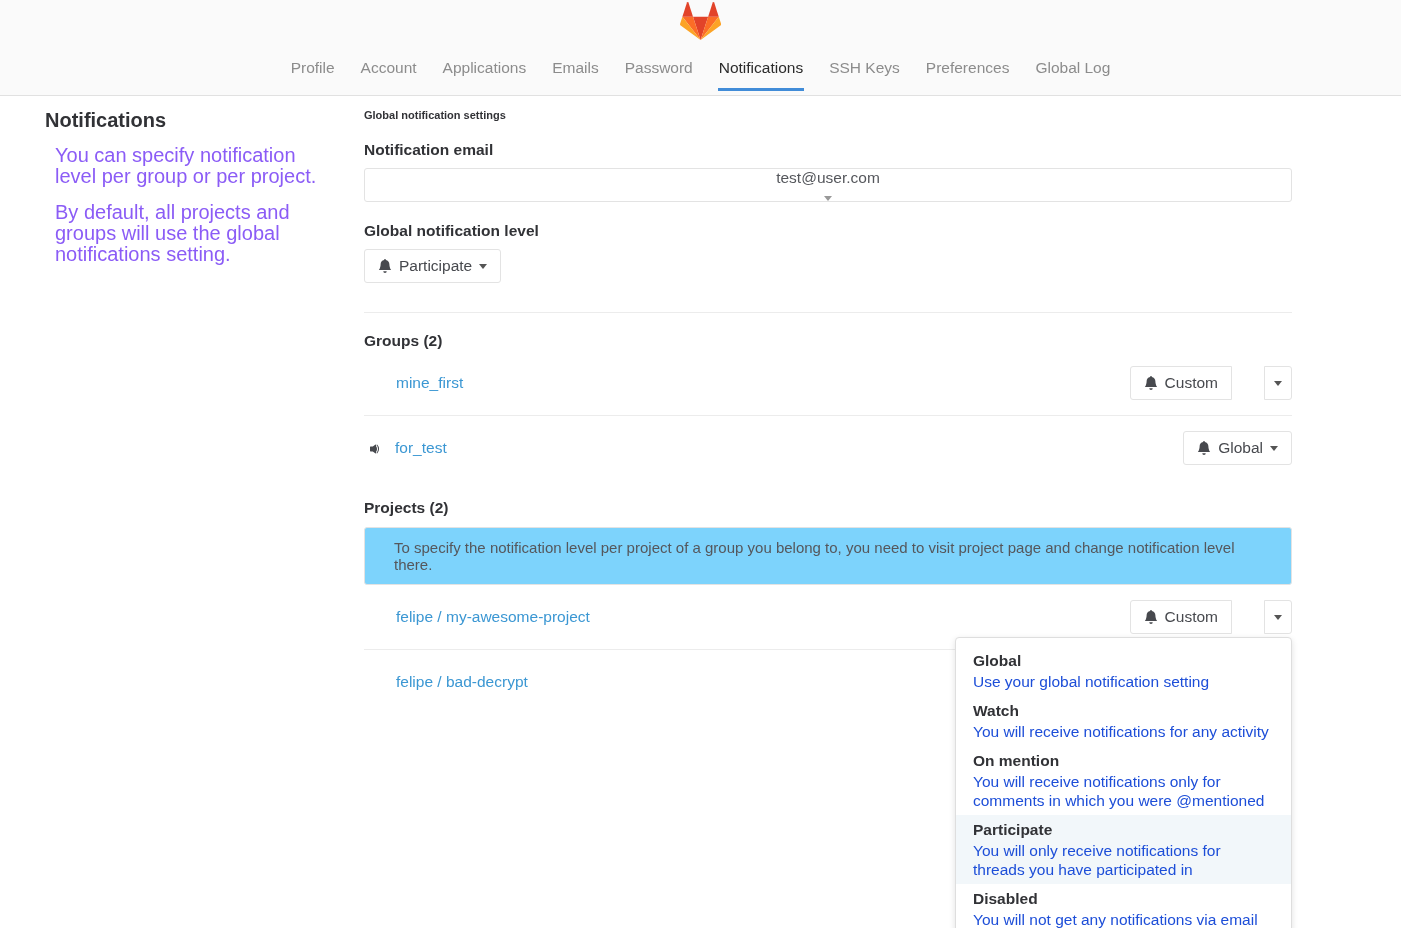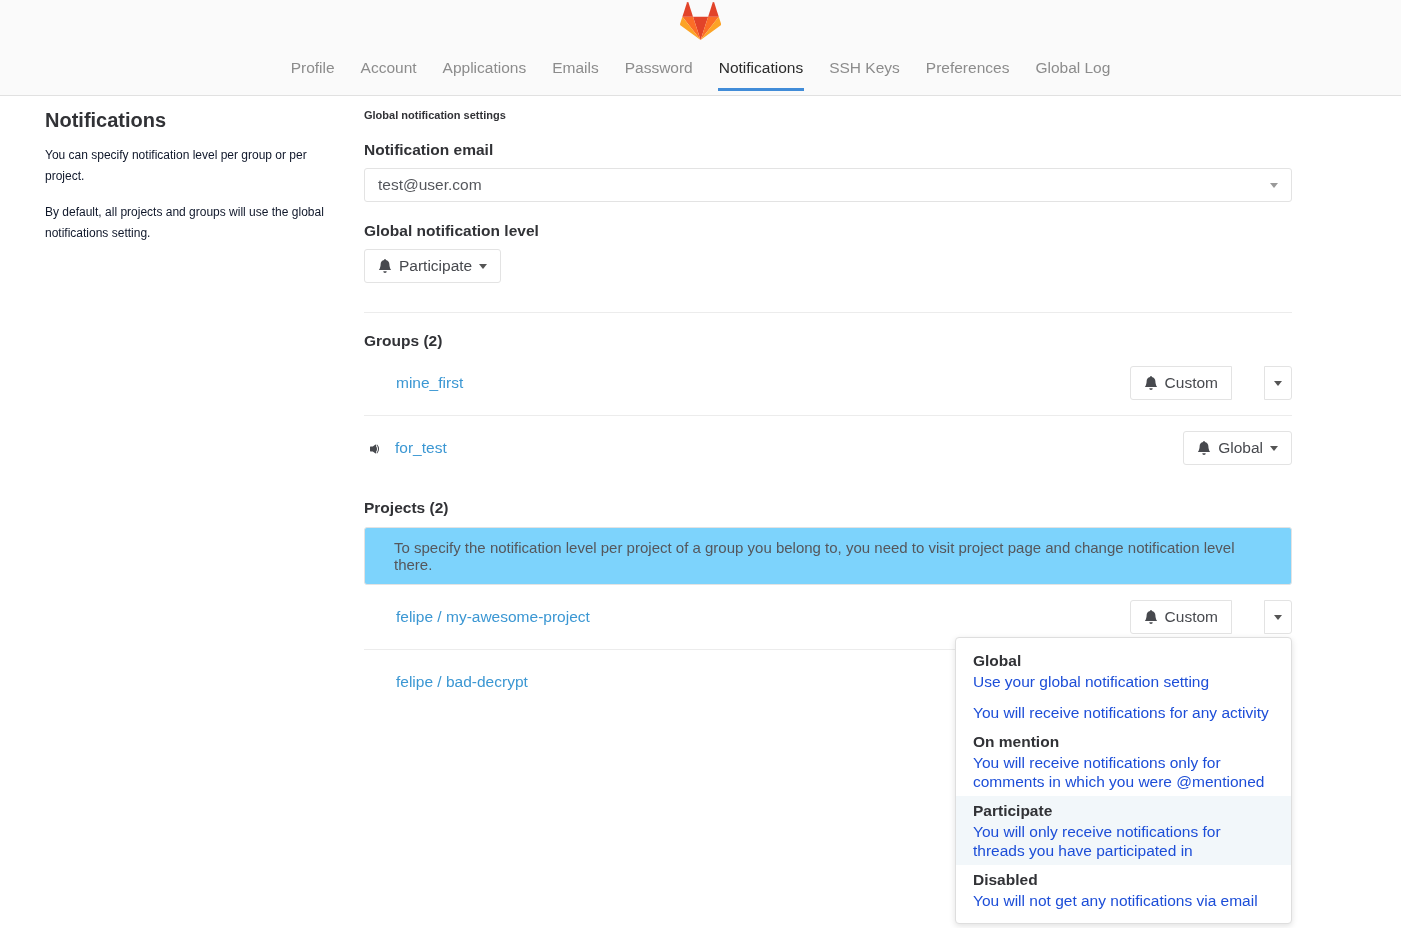--- a/index.html
+++ b/index.html
@@ -19,28 +19,28 @@
     display: block; text-decoration: none; color: #8c8c8c;
     font-size: 15.5px; line-height: 19px; padding: 16px 1px 14px; cursor: pointer;
   }
   .nav a.active { color: #2b2b2b; padding-bottom: 11px; border-bottom: 3px solid #418cd8; }
   
   .container { display: flex; padding: 0 109px 0 45px; }
   .sidebar { width: 319px; flex-shrink: 0; padding-right: 20px; }
   .main { flex: 1; min-width: 0; }
   
   .sidebar h2 { font-size: 20px; font-weight: bold; color: #313236; margin: 13px 0 13px; }
-  .sidebar p { font-size: 12px; color: #0f172a; line-height: 21px; margin: 0 0 15px; }
+  .sidebar p { font-size: 20px; color: #8b5cf6; line-height: 21px; margin: 0 10px 15px; }
   
   .settings-heading { font-size: 11px; font-weight: bold; margin: 13px 0 0; }
   .field-label { font-size: 15.5px; font-weight: bold; margin: 20px 0 0; }
   .select-box {
     margin-top: 9px; height: 34px; border: 1px solid #e3e3e3; border-radius: 3px;
     display: flex; align-items: center; justify-content: space-between;
-    padding: 0 13px; font-size: 15.5px; color: #55575c; background: #fff; cursor: pointer;
+    padding: 0 13px; font-size: 15.5px; color: #55575c; background: #fff; cursor: pointer; flex-direction: column;
   }
   .caret { width: 0; height: 0; border-left: 4px solid transparent; border-right: 4px solid transparent; border-top: 5px solid #555; display: inline-block; }
   .caret.gray { border-top-color: #999; }
   .btn {
     height: 34px; display: inline-flex; align-items: center; gap: 7px;
     padding: 0 13px; background: #fff; border: 1px solid #e3e3e3; border-radius: 3px;
     font-size: 15.5px; color: #47494e; cursor: pointer;
   }
   .btn svg { flex-shrink: 0; }
   .level-btn { margin-top: 9px; }
@@ -186,20 +186,21 @@
           </button>
           <button class="btn caret-seg">
             <span class="caret"></span>
           </button>
           <div class="dropdown">
             <div class="dd-item">
               <div class="dd-title">Global</div>
               <div class="dd-desc">Use your global notification setting</div>
             </div>
             <div class="dd-item">
+              <div class="dd-title">Watch</div>
               <div class="dd-desc">You will receive notifications for any activity</div>
             </div>
             <div class="dd-item">
               <div class="dd-title">On mention</div>
               <div class="dd-desc">You will receive notifications only for comments in which you were @mentioned</div>
             </div>
             <div class="dd-item selected">
               <div class="dd-title">Participate</div>
               <div class="dd-desc">You will only receive notifications for threads you have participated in</div>
             </div>

